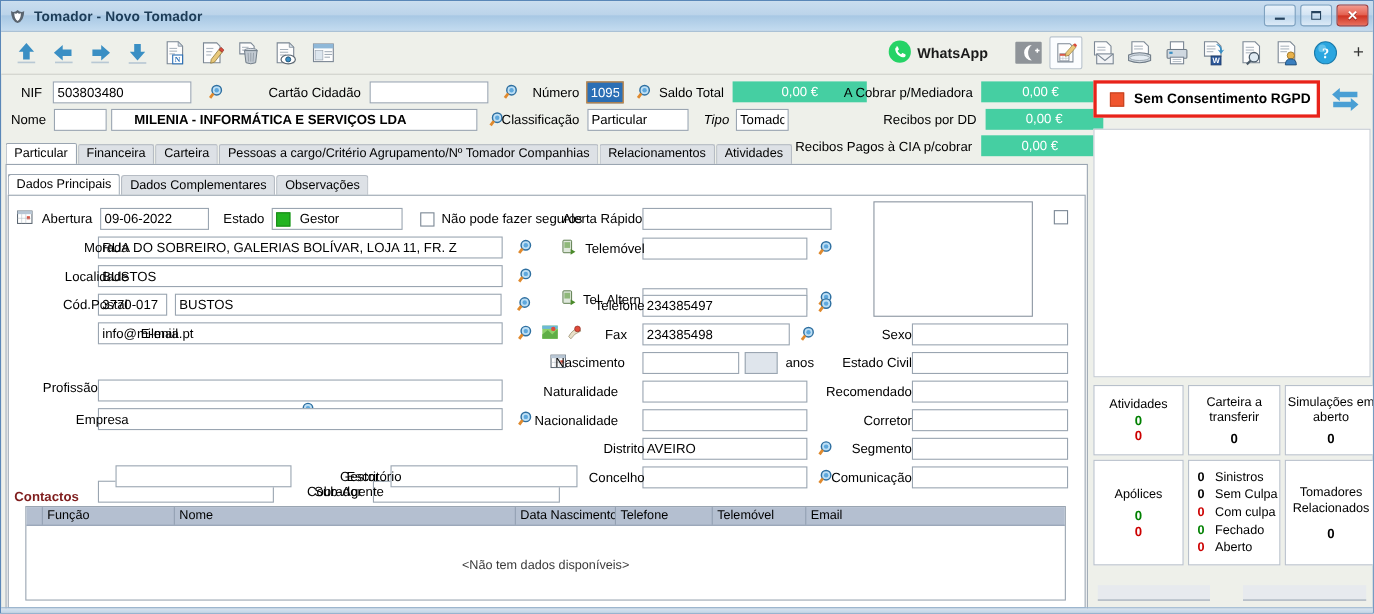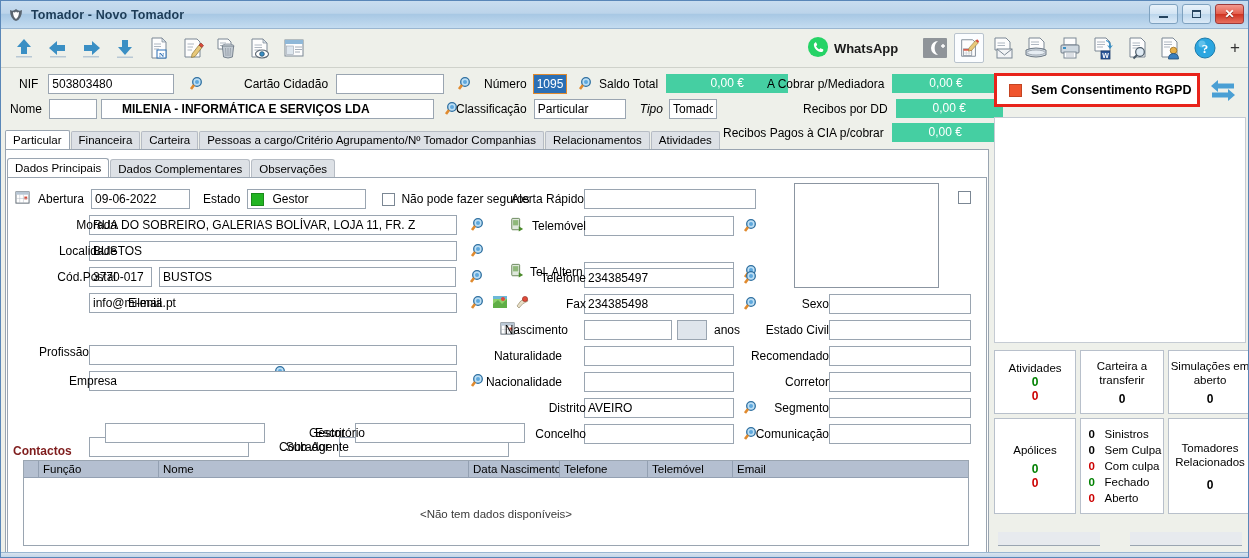--- a/index.html
+++ b/index.html
@@ -706,21 +706,21 @@
       <svg width="16" height="16" viewBox="0 0 16 16">
           <circle cx="9" cy="6" r="4.3" fill="#bddff5" stroke="#2e6fa0" stroke-width="1.3"></circle>
           <circle cx="9" cy="6" r="2" fill="#5ea8dd"></circle>
           <line x1="6" y1="9" x2="3" y2="13" stroke="#e08a2e" stroke-width="2.6"></line>
         </svg>
     </span>
   </div>
 
   <div class="row-abs" style="left:583px; top:293px;">
     <span class="lbl" style="position:absolute; right:172px; width:120px; text-align:right;">Fax</span>
-    <input class="inp" style="width: 150px;" value="234385498">
+    <input class="inp" style="width: 134px;" value="234385498">
     <span class="mag" style="margin-left:8px;">
       <svg width="16" height="16" viewBox="0 0 16 16">
           <circle cx="9" cy="6" r="4.3" fill="#bddff5" stroke="#2e6fa0" stroke-width="1.3"></circle>
           <circle cx="9" cy="6" r="2" fill="#5ea8dd"></circle>
           <line x1="6" y1="9" x2="3" y2="13" stroke="#e08a2e" stroke-width="2.6"></line>
         </svg>
     </span>
   </div>
 
   <div class="row-abs" style="left:583px; top:319px;">

